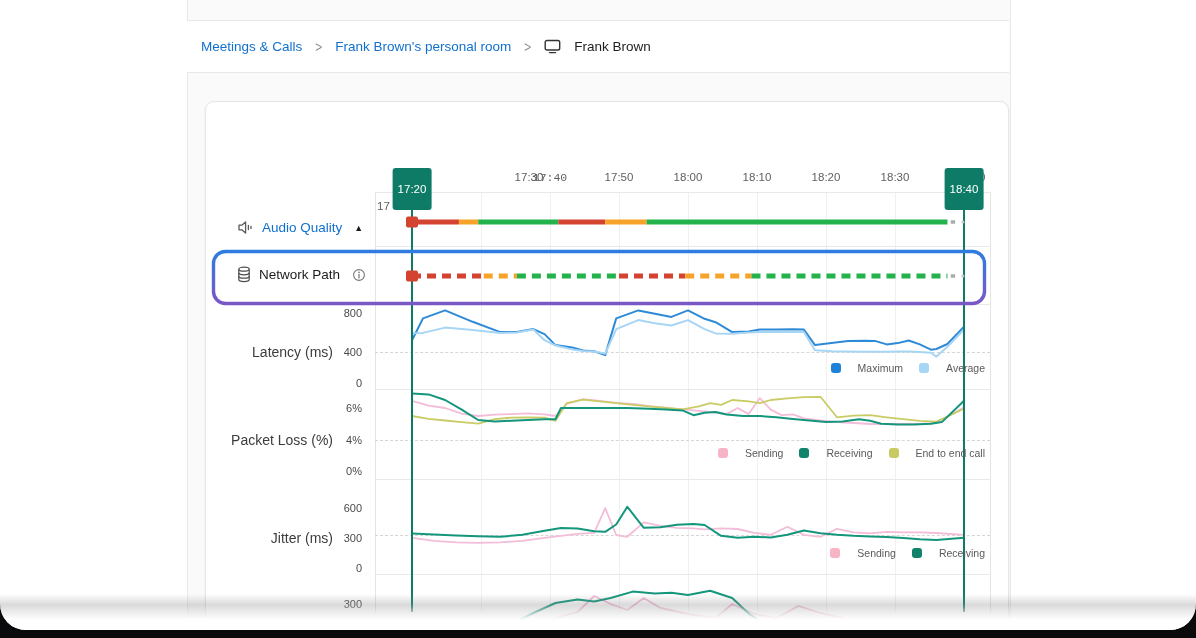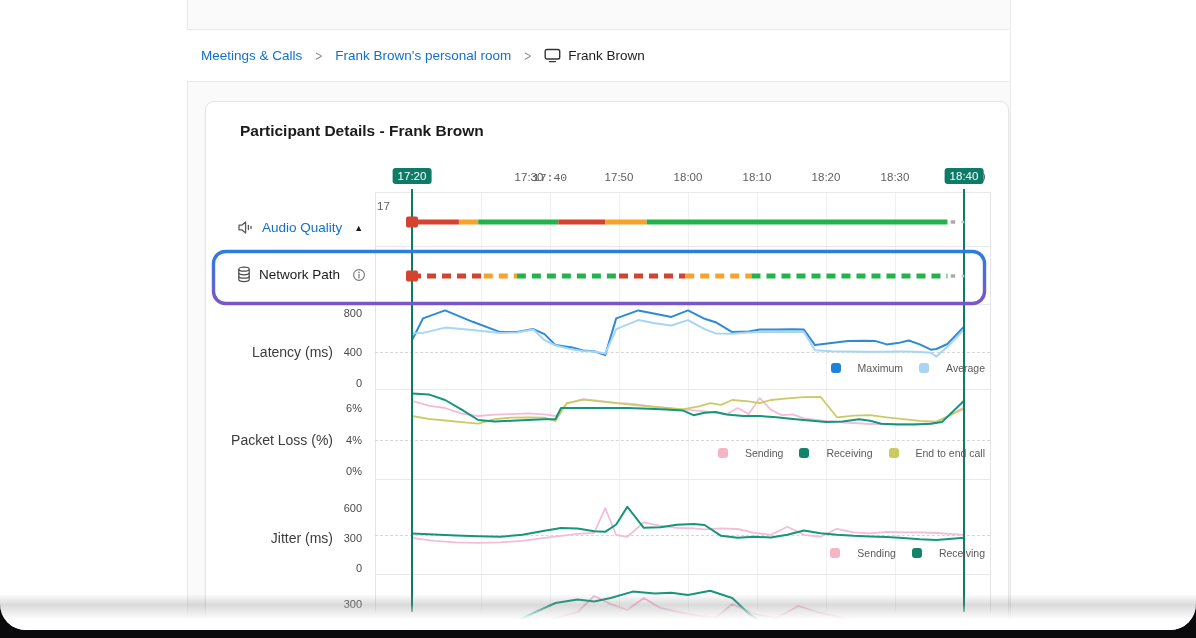--- a/index.html
+++ b/index.html
@@ -1,32 +1,32 @@
 <!DOCTYPE html>
 <html><head>
 <meta charset="utf-8">
 <style>
   html,body{margin:0;padding:0;background:#ffffff;}
   #wrap{position:relative;width:1196px;height:638px;font-family:"Liberation Sans","DejaVu Sans",sans-serif;overflow:hidden;}
   #bottom-band{position:absolute;left:0;top:600px;width:1196px;height:38px;background:#0a0a0c;z-index:0;}
   #canvas{position:absolute;left:0;top:0;width:1196px;height:630px;background:#ffffff;border-radius:26px;overflow:hidden;z-index:1;}
   #column{position:absolute;left:187px;top:0;width:822px;height:630px;border-left:1px solid #e9e9e9;border-right:1px solid #e9e9e9;background:#fafafa;}
-  #crumb-bar{position:absolute;left:187px;top:29px;width:822px;height:53px;background:#ffffff;border-top:1px solid #e8e8e8;border-bottom:1px solid #e8e8e8;display:flex;align-items:center;padding-left:14px;box-sizing:border-box;z-index:2;}
+  #crumb-bar{position:absolute;left:187px;top:20px;width:822px;height:53px;background:#ffffff;border-top:1px solid #e8e8e8;border-bottom:1px solid #e8e8e8;display:flex;align-items:center;padding-left:14px;box-sizing:border-box;z-index:2;}
   .crumb-link{color:#1170cf;font-size:13.5px;cursor:pointer;}
   .crumb-sep{color:#8b8b8b;font-size:12px;margin:0 13px;transform:scaleY(1.25);}
-  .crumb-current{color:#1d1d1d;font-size:13.5px;display:flex;align-items:flex-end;gap:7px;}
+  .crumb-current{color:#1d1d1d;font-size:13.5px;display:flex;align-items:flex-end;gap:13px;}
   #panel{position:absolute;left:205px;top:101px;width:802px;height:529px;background:#ffffff;border:1px solid #e5e5e5;border-radius:9px;box-shadow:0 1px 3px rgba(0,0,0,0.05);z-index:2;}
   #page-title{position:absolute;left:240px;top:122px;font-size:15.5px;font-weight:700;color:#1b1b1b;z-index:3;}
   .grid-v{position:absolute;width:1px;background:#f0f0f0;z-index:3;}
   .plot-edge{position:absolute;width:1px;background:#e4e4e4;z-index:3;}
   .sec-border{position:absolute;height:1px;background:#e9e9e9;z-index:3;}
   .grid-dash{position:absolute;border-top:1px dashed #d6d6d6;z-index:3;}
   .time-label{position:absolute;top:171px;transform:translateX(-50%);font-size:11.5px;color:#5f5f5f;z-index:4;}
   .time-frag{position:absolute;top:171px;font-size:11.5px;color:#5f5f5f;z-index:4;}
-  .time-badge{position:absolute;top:168px;transform:translateX(-50%);font-size:11.5px;color:#ffffff;background:#0e7b67;border-radius:3px;padding:2px 5px;z-index:6;}
+  .time-badge{position:absolute;top:168px;transform:translateX(-50%);font-size:11.5px;color:#ffffff;background:#0e7b67;border-radius:3px;padding:15px 5px;z-index:6;}
   .sel-line{position:absolute;top:189px;width:2px;height:423px;background:#0e7b67;z-index:5;}
   .row-label{position:absolute;display:flex;align-items:center;gap:8px;z-index:4;}
   .row-label .txt-blue{color:#1170cf;font-size:13.5px;}
   .row-label .txt-dark{color:#1c1c1c;font-size:13.5px;}
   .caret{font-size:9px;color:#1a1a1a;margin-left:4px;}
   .bar-svg{position:absolute;z-index:6;overflow:visible;}
   .chart-svg{position:absolute;z-index:4;overflow:visible;}
   .axis-tick{position:absolute;font-size:11px;color:#4a4a4a;text-align:right;width:40px;transform:translateY(-50%);z-index:4;}
   .axis-name{position:absolute;font-size:14px;color:#3c3c3c;text-align:right;width:110px;transform:translateY(-50%);z-index:4;}
   .legend{position:absolute;display:flex;align-items:center;gap:16px;z-index:5;}
@@ -55,21 +55,20 @@
           <svg width="17" height="15" viewBox="0 0 17 15">
               <rect x="1.2" y="1.5" width="14.5" height="9.5" rx="1.8" fill="none" stroke="#333" stroke-width="1.4"></rect>
               <line x1="5.5" y1="13.6" x2="11.5" y2="13.6" stroke="#333" stroke-width="1.4" stroke-linecap="round"></line>
             </svg>
         </span>
         <span>Frank Brown</span>
       </span>
     </div>
 
     <div id="panel"></div>
-    <div id="page-title">Participant Details - Frank Brown</div>
 
     <div class="row-label" style="left:237px;top:220px;">
       <span class="icon">
         <svg width="17" height="15" viewBox="0 0 17 15">
             <path d="M2 5.2 H4.8 L8.6 2 V13 L4.8 9.8 H2 Z" fill="none" stroke="#5a5a5a" stroke-width="1.3" stroke-linejoin="round"></path>
             <line x1="11.4" y1="5.4" x2="11.4" y2="9.6" stroke="#5a5a5a" stroke-width="1.3" stroke-linecap="round"></line>
             <line x1="14" y1="6.4" x2="14" y2="8.6" stroke="#5a5a5a" stroke-width="1.3" stroke-linecap="round"></line>
           </svg>
       </span>
       <span class="txt-blue">Audio Quality</span>

